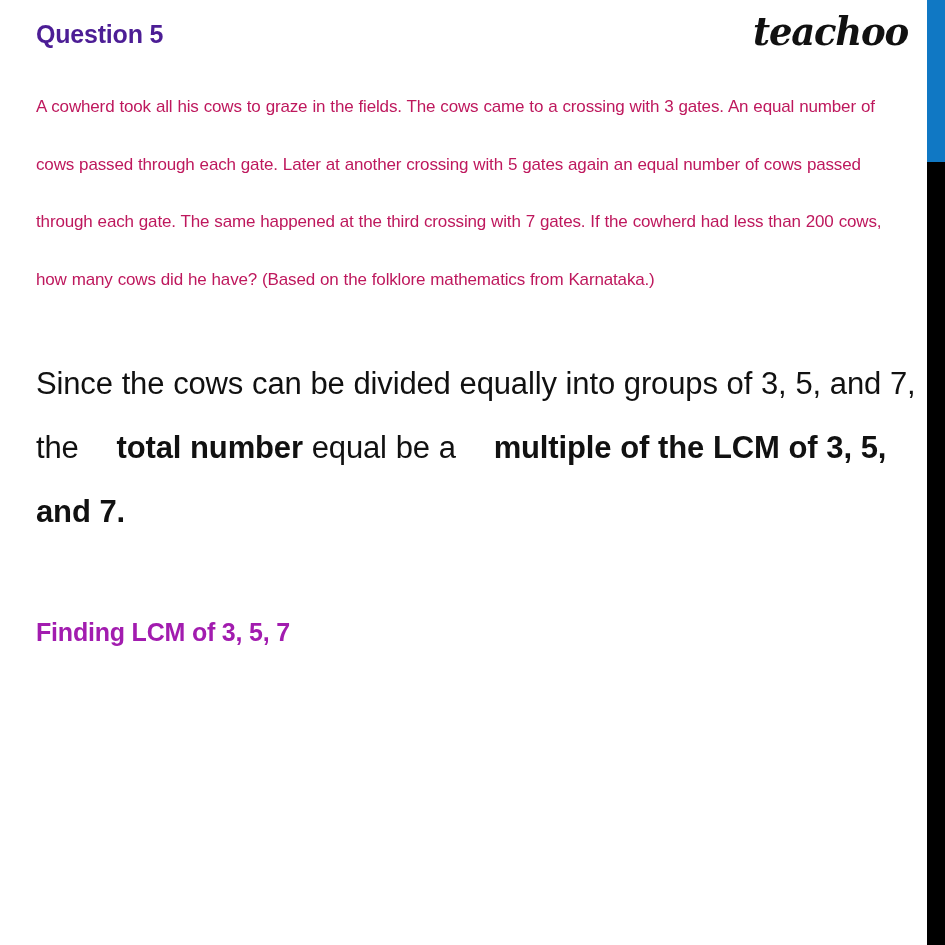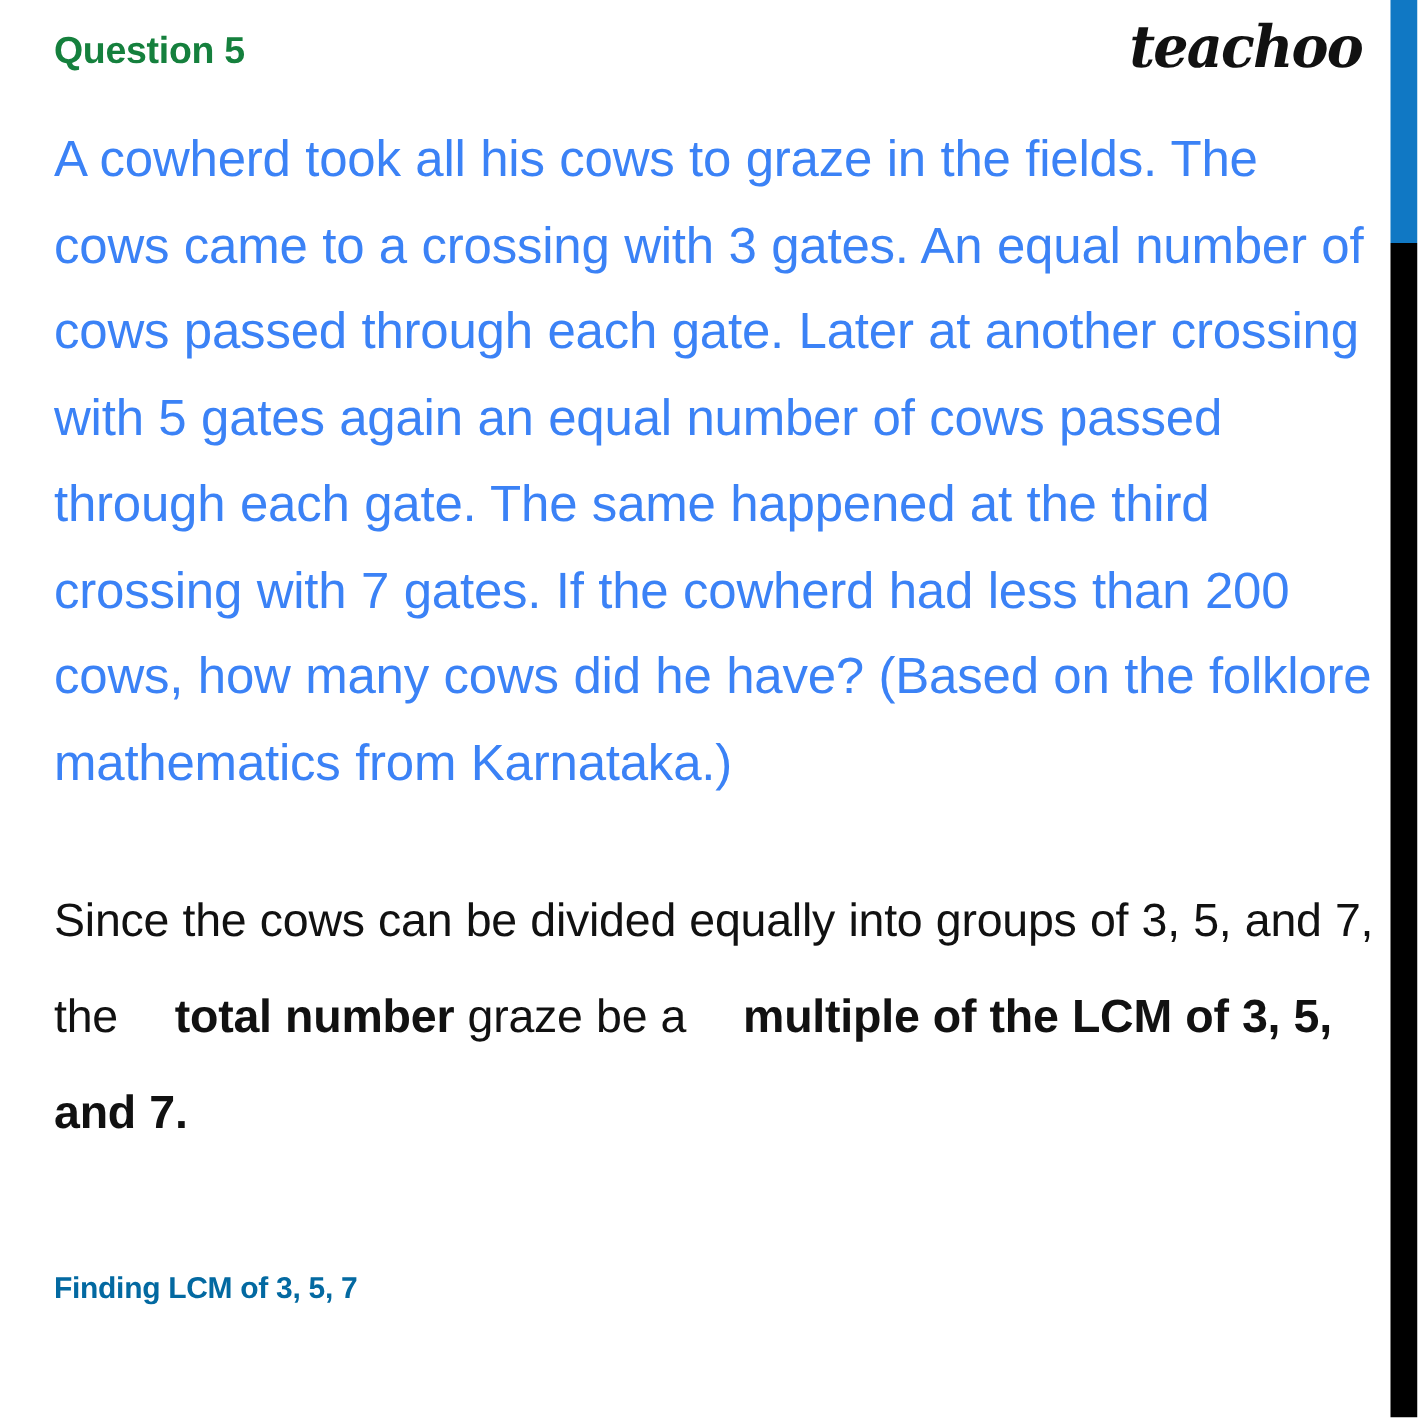--- a/index.html
+++ b/index.html
@@ -51,21 +51,21 @@
   .header-row {
     position: relative;
     height: 62px;
   }
   .question-label {
     position: absolute;
     left: 0;
     top: 20px;
     font-size: 25px;
     font-weight: bold;
-    color: #15803d;
+    color: #4c1d95;
     letter-spacing: -0.2px;
     white-space: nowrap;
     text-align: center;
   }
   .brand-logo {
     position: absolute;
     right: 8px;
     top: 10px;
     font-family: "DejaVu Serif", serif;
     font-size: 37px;
@@ -75,23 +75,23 @@
     letter-spacing: -1.2px;
     transform: scaleY(1.05);
     transform-origin: right bottom;
     white-space: nowrap;
   }
 
   
   .question-body {
     margin-top: 16px;
     width: 880px;
-    font-size: 34px;
+    font-size: 17px;
     line-height: 57.5px;
-    color: #3b82f6;
+    color: #be185d;
     letter-spacing: -0.15px;
     word-spacing: 0.4px;
   }
 
   
   .solution-body {
     margin-top: 44px;
     width: 880px;
     font-size: 31px;
     line-height: 64px;
@@ -100,23 +100,23 @@
     word-spacing: 0.4px;
   }
   .solution-body b {
     font-weight: bold;
     margin-left: 29px;
   }
 
   
   .section-heading {
     margin-top: 74px;
-    font-size: 20px;
+    font-size: 25px;
     font-weight: bold;
-    color: #0369a1;
+    color: #a21caf;
     letter-spacing: -0.2px;
     white-space: nowrap;
   }
 </style>
 </head>
 <body>
 
 <div id="page">
 
   <div class="content">
@@ -126,21 +126,21 @@
       <div class="brand-logo">teachoo</div>
     </div>
 
     <div class="question-body">A cowherd took all his cows to graze in the fields. The cows came to a crossing with 3 gates. An equal number of cows passed through each gate. Later at another crossing with 5 gates again an equal number of cows passed through each gate. The same happened at the third crossing with 7 gates. If the cowherd had less than 200 cows, how many cows did he have? (Based on the folklore mathematics from Karnataka.)</div>
 
     <div class="solution-body">
       <div>
         <span>Since the cows can be divided equally into groups of 3, 5, and 7,</span>
       </div>
       <div>
-        <span>the </span><b>total number</b><span> graze be a </span><b>multiple of the LCM of 3, 5, and 7.</b>
+        <span>the </span><b>total number</b><span> equal be a </span><b>multiple of the LCM of 3, 5, and 7.</b>
       </div>
     </div>
 
     <div class="section-heading">Finding LCM of 3, 5, 7</div>
 
   </div>
 
   <div class="edge-bar edge-bar-blue"></div>
   <div class="edge-bar edge-bar-black"></div>
 

